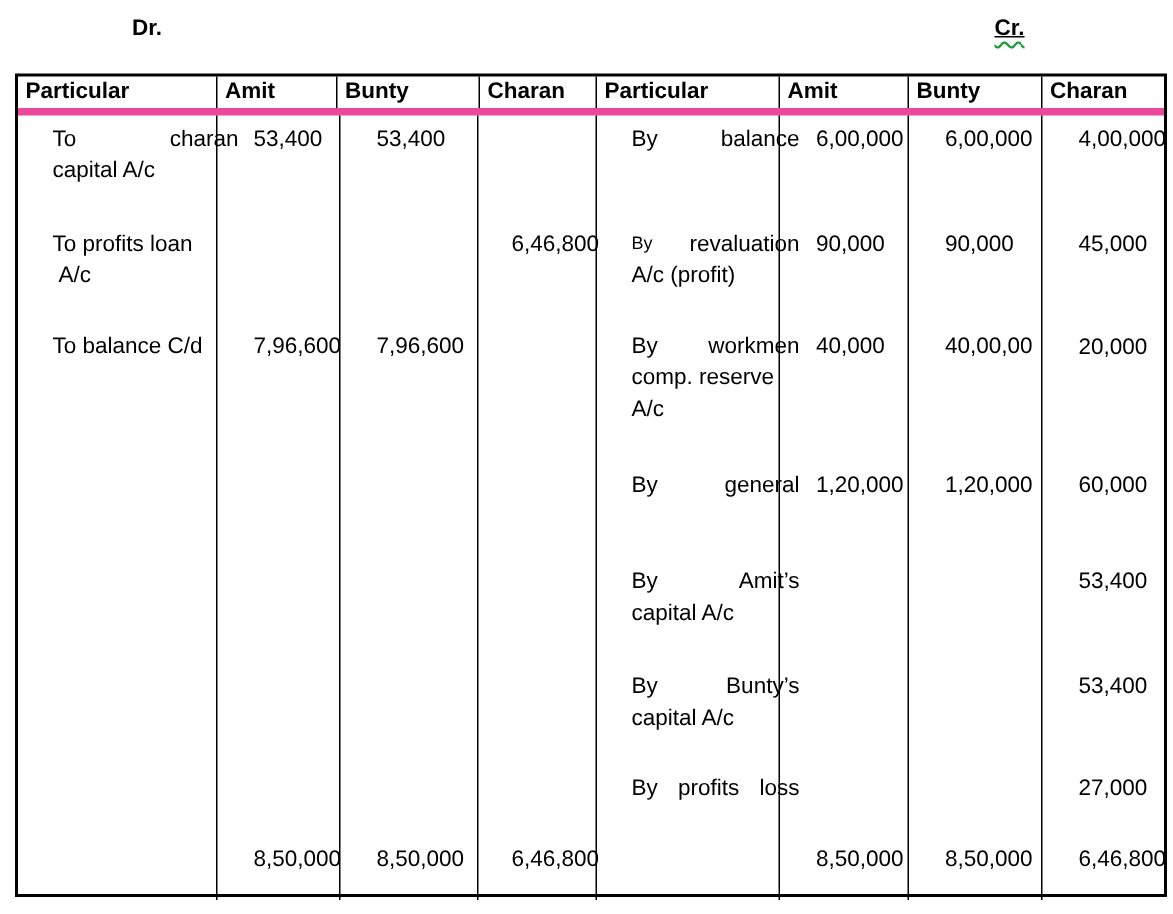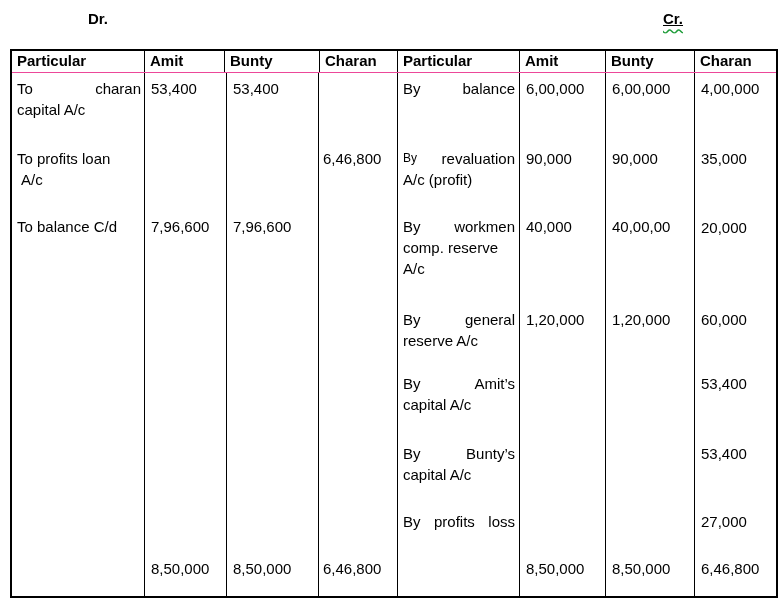--- a/index.html
+++ b/index.html
@@ -26,21 +26,21 @@
     position: absolute;
     left: 10px; top: 49px;
     width: 768px; height: 549px;
     border: 2px solid #000;
     box-sizing: border-box;
     background: #fff;
   }
   #header-row {
     display: flex;
     height: 21px;
-    border-bottom: 1px solid #ec4899;
+    border-bottom: 5px solid #ec4899;
     box-sizing: content-box;
   }
   .hc {
     box-sizing: border-box;
     border-right: 1px solid #000;
     padding: 1px 0 0 5px;
     font-size: 15px;
     font-weight: bold;
     overflow: hidden;
     white-space: nowrap;
@@ -62,20 +62,21 @@
     position: absolute;
     top: 0; bottom: 0;
     width: 1px;
     background: #000;
   }
   .entry, .num {
     position: absolute;
     font-size: 15px;
     line-height: 21px;
     white-space: nowrap;
+    margin-left: 18px;
   }
   .entry { white-space: normal; }
   .line { display: block; }
   .line.spread {
     display: flex;
     justify-content: space-between;
   }
   .line.spread span { display: inline-block; }
   .small-first span:first-child { font-size: 12px; }
   .indent { padding-left: 4px; }
@@ -151,21 +152,20 @@
           <span>workmen</span>
         </div>
       <div class="line">comp. reserve</div>
       <div class="line">A/c</div>
     </div>
     <div class="entry" style="left:391px;top:236px;width:112px">
       <div class="line spread">
           <span>By</span>
           <span>general</span>
         </div>
-      <div class="line">reserve A/c</div>
     </div>
     <div class="entry" style="left:391px;top:300px;width:112px">
       <div class="line spread">
           <span>By</span>
           <span>Amit’s</span>
         </div>
       <div class="line">capital A/c</div>
     </div>
     <div class="entry" style="left:391px;top:370px;width:112px">
       <div class="line spread">
@@ -180,21 +180,21 @@
           <span>profits</span>
           <span>loss</span>
         </div>
     </div>
 
     <div class="num" style="left:514px;top:5px">6,00,000</div>
     <div class="num" style="left:600px;top:5px">6,00,000</div>
     <div class="num" style="left:689px;top:5px">4,00,000</div>
     <div class="num" style="left:514px;top:75px">90,000</div>
     <div class="num" style="left:600px;top:75px">90,000</div>
-    <div class="num" style="left:689px;top:75px">35,000</div>
+    <div class="num" style="left:689px;top:75px">45,000</div>
     <div class="num" style="left:514px;top:143px">40,000</div>
     <div class="num" style="left:600px;top:143px">40,00,00</div>
     <div class="num" style="left:689px;top:144px">20,000</div>
     <div class="num" style="left:514px;top:236px">1,20,000</div>
     <div class="num" style="left:600px;top:236px">1,20,000</div>
     <div class="num" style="left:689px;top:236px">60,000</div>
     <div class="num" style="left:689px;top:300px">53,400</div>
     <div class="num" style="left:689px;top:370px">53,400</div>
     <div class="num" style="left:689px;top:438px">27,000</div>
     <div class="num" style="left:514px;top:485px">8,50,000</div>

